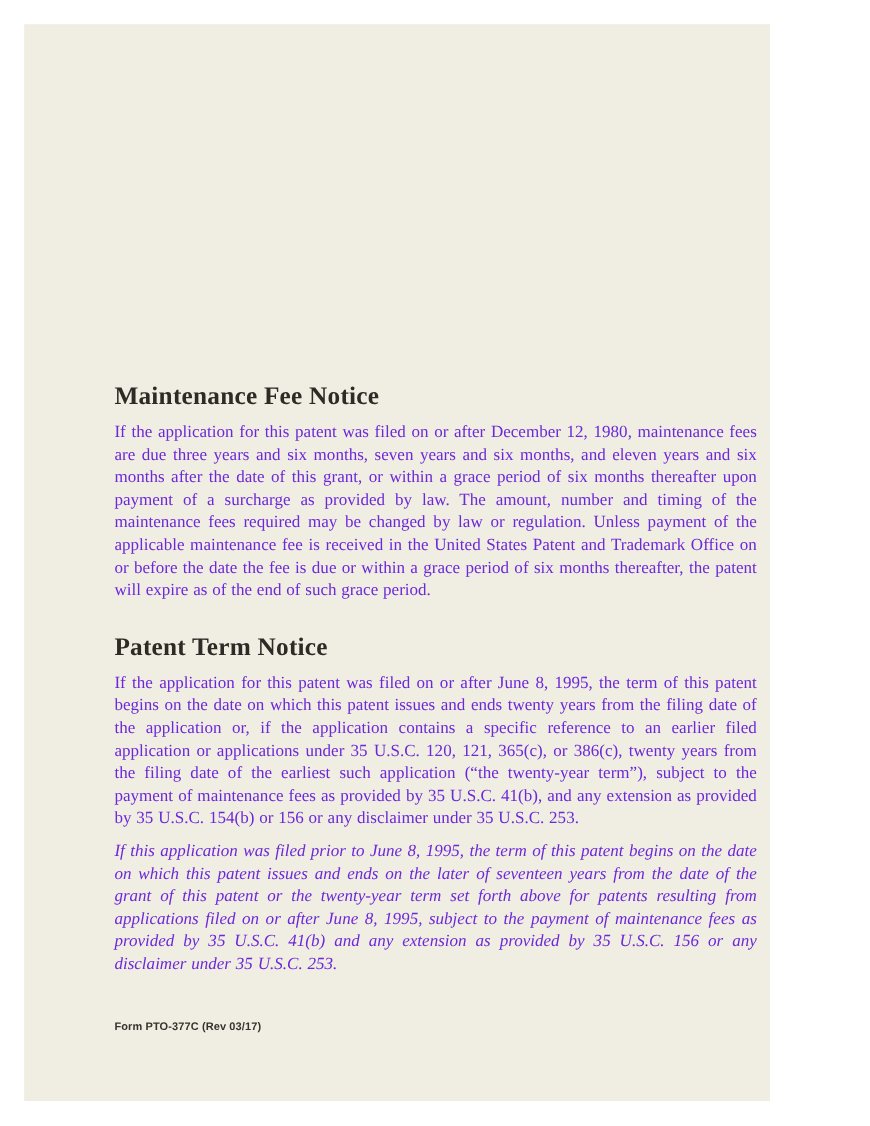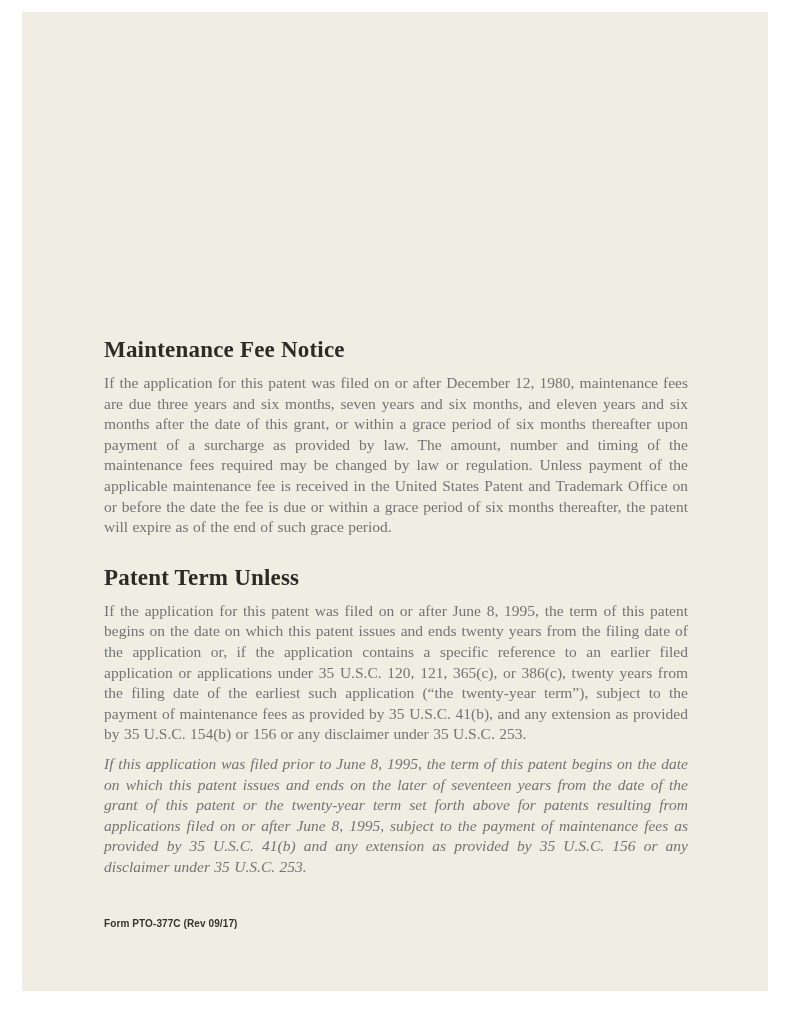--- a/index.html
+++ b/index.html
@@ -13,22 +13,22 @@
   .canvas {
     position: relative;
     width: 791px;
     height: 1024px;
     background: #ffffff;
     overflow: hidden;
   }
   .paper {
     position: absolute;
     left: 22px;
-    top: 12px;
-    width: 746px;
+    top: 22px;
+    width: 678px;
     height: 979px;
     background: #f0eee2;
   }
   .content {
     position: absolute;
     left: 82px;
     top: 324px;
     width: 584px;
   }
   .section-heading {
@@ -39,21 +39,21 @@
     letter-spacing: 0.2px;
     color: #2d2b26;
     margin: 0 0 9px 0;
   }
   .section + .section .section-heading {
     margin-top: 26px;
   }
   .body-para {
     font-size: 15.5px;
     line-height: 20.6px;
-    color: #737373;
+    color: #6d28d9;
     text-align: justify;
     margin: 0;
     word-spacing: 0.5px;
   }
   .body-para + .body-para {
     margin-top: 9px;
     font-style: italic;
   }
   .form-footer {
     position: absolute;
@@ -72,22 +72,22 @@
 <div class="canvas">
   <div class="paper">
     <div class="content">
 
       <div class="section">
         <h1 class="section-heading">Maintenance Fee Notice</h1>
         <p class="body-para">If the application for this patent was filed on or after December 12, 1980, maintenance fees are due three years and six months, seven years and six months, and eleven years and six months after the date of this grant, or within a grace period of six months thereafter upon payment of a surcharge as provided by law. The amount, number and timing of the maintenance fees required may be changed by law or regulation. Unless payment of the applicable maintenance fee is received in the United States Patent and Trademark Office on or before the date the fee is due or within a grace period of six months thereafter, the patent will expire as of the end of such grace period.</p>
       </div>
 
       <div class="section">
-        <h1 class="section-heading">Patent Term Unless</h1>
+        <h1 class="section-heading">Patent Term Notice</h1>
         <p class="body-para">If the application for this patent was filed on or after June 8, 1995, the term of this patent begins on the date on which this patent issues and ends twenty years from the filing date of the application or, if the application contains a specific reference to an earlier filed application or applications under 35 U.S.C. 120, 121, 365(c), or 386(c), twenty years from the filing date of the earliest such application (“the twenty-year term”), subject to the payment of maintenance fees as provided by 35 U.S.C. 41(b), and any extension as provided by 35 U.S.C. 154(b) or 156 or any disclaimer under 35 U.S.C. 253.</p>
         <p class="body-para">If this application was filed prior to June 8, 1995, the term of this patent begins on the date on which this patent issues and ends on the later of seventeen years from the date of the grant of this patent or the twenty-year term set forth above for patents resulting from applications filed on or after June 8, 1995, subject to the payment of maintenance fees as provided by 35 U.S.C. 41(b) and any extension as provided by 35 U.S.C. 156 or any disclaimer under 35 U.S.C. 253.</p>
       </div>
 
     </div>
 
-    <div class="form-footer">Form PTO-377C (Rev 09/17)</div>
+    <div class="form-footer">Form PTO-377C (Rev 03/17)</div>
   </div>
 </div>
 
 </body></html>

